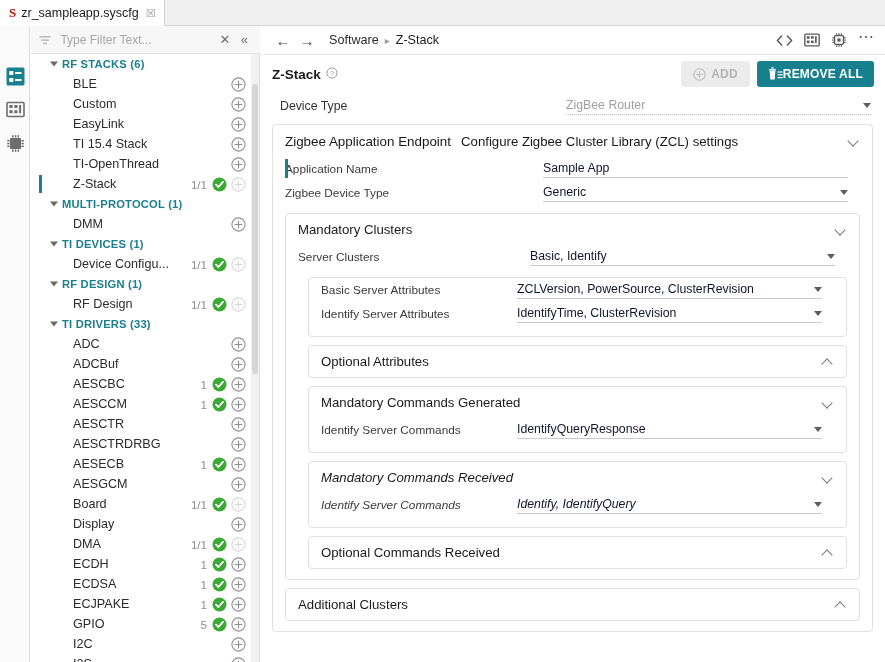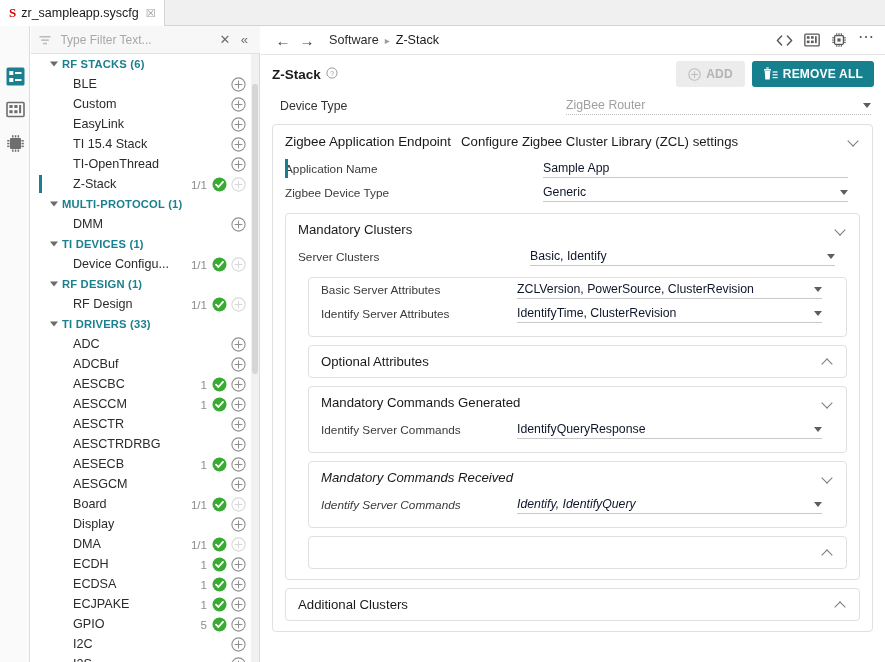--- a/index.html
+++ b/index.html
@@ -132,21 +132,21 @@
   }
   .pg-title { font-size: 13.5px; font-weight: bold; color: #1a1a1a; }
   .help-ic { margin-left: 5px; color: #9a9a9a; font-size: 11px; }
   .btns { margin-left: auto; display: flex; align-items: center; gap: 7px; }
   .btn-add {
     height: 26px; padding: 0 12px; display:flex; align-items:center; gap:5px;
     background: #ececec; color: #b4b4b4; border-radius: 3px;
     font-size: 12px; font-weight: bold; letter-spacing: .2px;
   }
   .btn-rem {
-    height: 26px; padding: 0 11px; display:flex; align-items:center; gap:5px;
+    height: 26px; padding: 0 11px; display:flex; align-items:center; 
     background: #17808e; color: #ffffff; border-radius: 3px;
     font-size: 12px; font-weight: bold; letter-spacing: .2px;
   }
 
   
   .devtype-row {
     position: absolute; left: 8px; top: 67px; width: 624px; height: 26px;
     display: flex; align-items: center; padding: 0 22px 0 11px;
   }
   .lbl { font-size: 12.3px; color: #333; }
@@ -753,20 +753,21 @@
                       <span class="flbl">Identify Server Commands</span>
                       <span class="ctl ctl-underline">
                         <span class="val">Identify, IdentifyQuery</span>
                         <span class="caret-dn"></span>
                       </span>
                     </div>
                   </div>
                 </div>
                 <div class="card" style="margin-top:8px;margin-left:10px;">
                   <div class="card-head">
+                    <span class="ch-t1">Optional Commands Received</span>
                     <span class="chev up"></span>
                   </div>
                 </div>
               </div>
             </div>
             <div class="card" style="margin-top:8px;">
               <div class="card-head">
                 <span class="ch-t1">Additional Clusters</span>
                 <span class="chev up"></span>
               </div>

